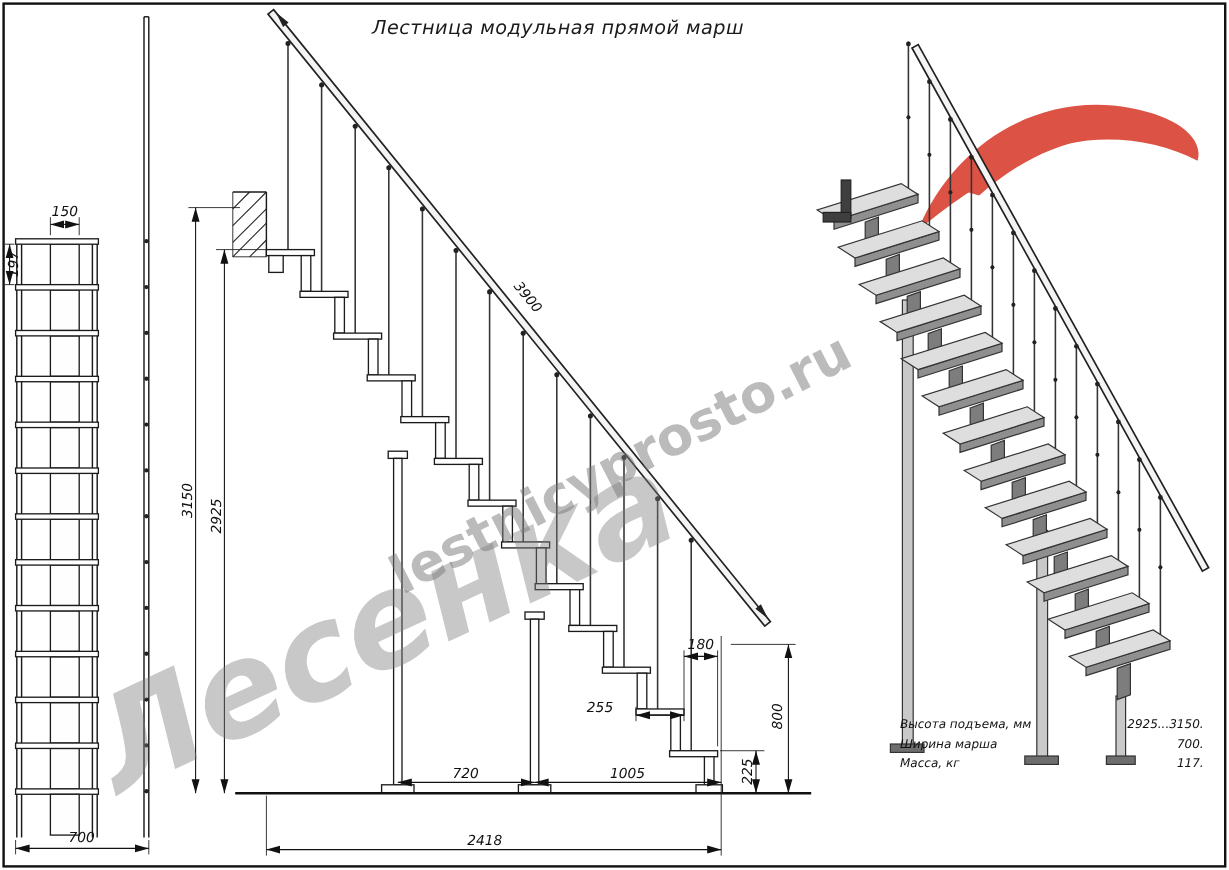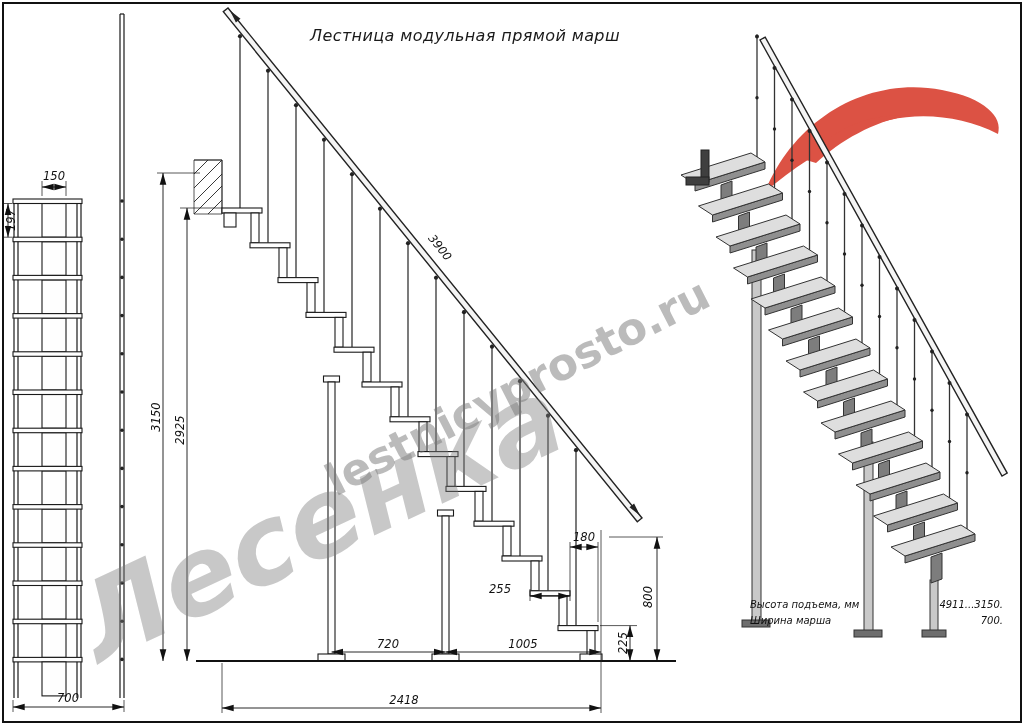--- a/index.html
+++ b/index.html
@@ -1,20 +1,20 @@
 <!DOCTYPE html>
 <html><head>
 <meta charset="utf-8">
 <style>
   html,body{margin:0;padding:0;background:#fff;}
   #page{position:relative;width:1024px;height:725px;background:#fff;overflow:hidden;
         font-family:"DejaVu Sans",sans-serif;}
   .frame{position:absolute;inset:2px;border:2px solid #111;pointer-events:none;}
   .title{position:absolute;left:300px;top:13px;width:330px;text-align:center;
-         font-style:italic;font-size:16px;color:#1a1a1a;letter-spacing:.4px;margin-top:13px;}
+         font-style:italic;font-size:16px;color:#1a1a1a;letter-spacing:.4px;}
   svg{position:absolute;left:0;top:0;}
   .part{fill:#fefefe;stroke:#1a1a1a;stroke-width:1.1;}
   .ln{stroke:#1a1a1a;stroke-width:1.2;fill:none;}
   .ext{stroke:#222;stroke-width:.75;fill:none;}
   .dim{stroke:#111;stroke-width:.9;fill:none;marker-start:url(#arr);marker-end:url(#arr);}
   .hatch{stroke:#222;stroke-width:.9;fill:none;}
   .dimtext{font:italic 11.5px "DejaVu Sans",sans-serif;fill:#111;}
   .bal{stroke:#333;stroke-width:1.3;fill:none;}
   .dot{fill:#222;}
   .rail{fill:#f4f4f4;stroke:#222;stroke-width:1.4;}
@@ -349,20 +349,24 @@
       </g>
     </g>
   </svg>
 
   <div class="wm wm-brand">Лесенка</div>
   <div class="wm wm-site">lestnicyprosto.ru</div>
 
   <div class="specs">
     <div class="spec-row">
       <span>Высота подъема, мм</span>
-      <span>4911...3150.</span>
+      <span>2925...3150.</span>
     </div>
     <div class="spec-row">
       <span>Ширина марша</span>
       <span>700.</span>
     </div>
+    <div class="spec-row">
+      <span>Масса, кг</span>
+      <span>117.</span>
+    </div>
   </div>
 </div>
 
 </body></html>

